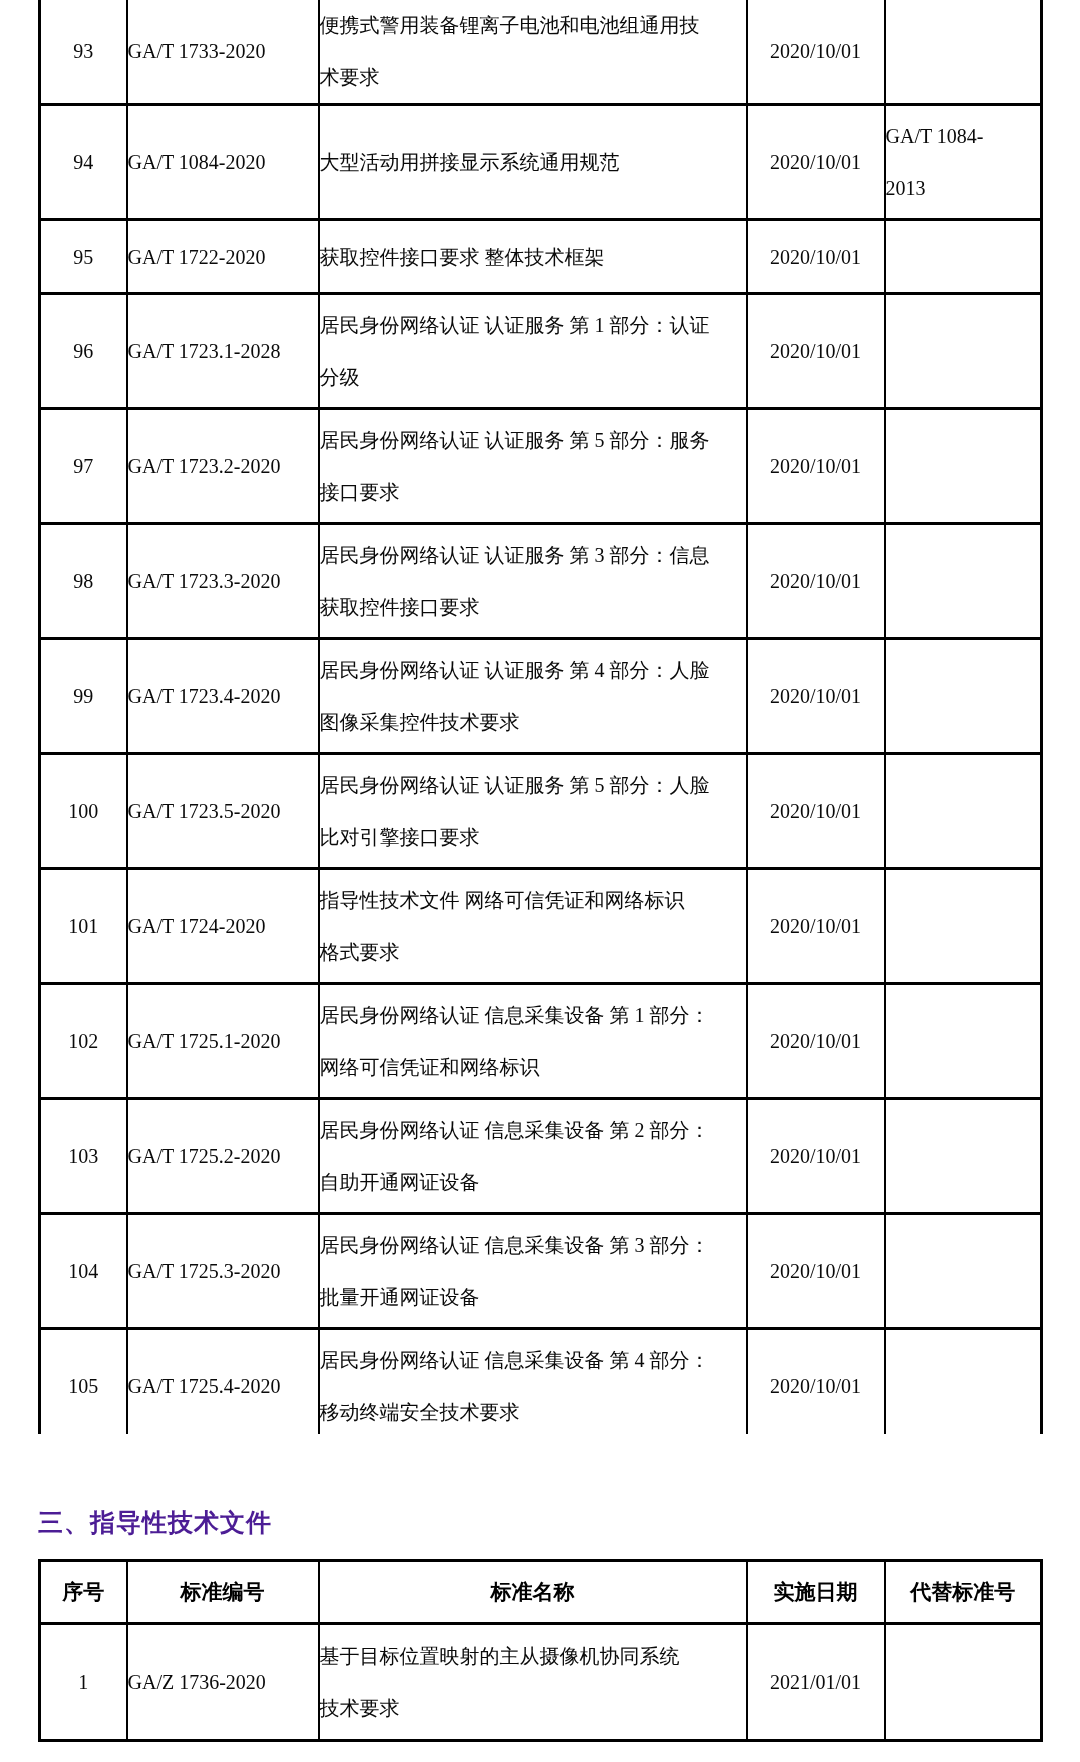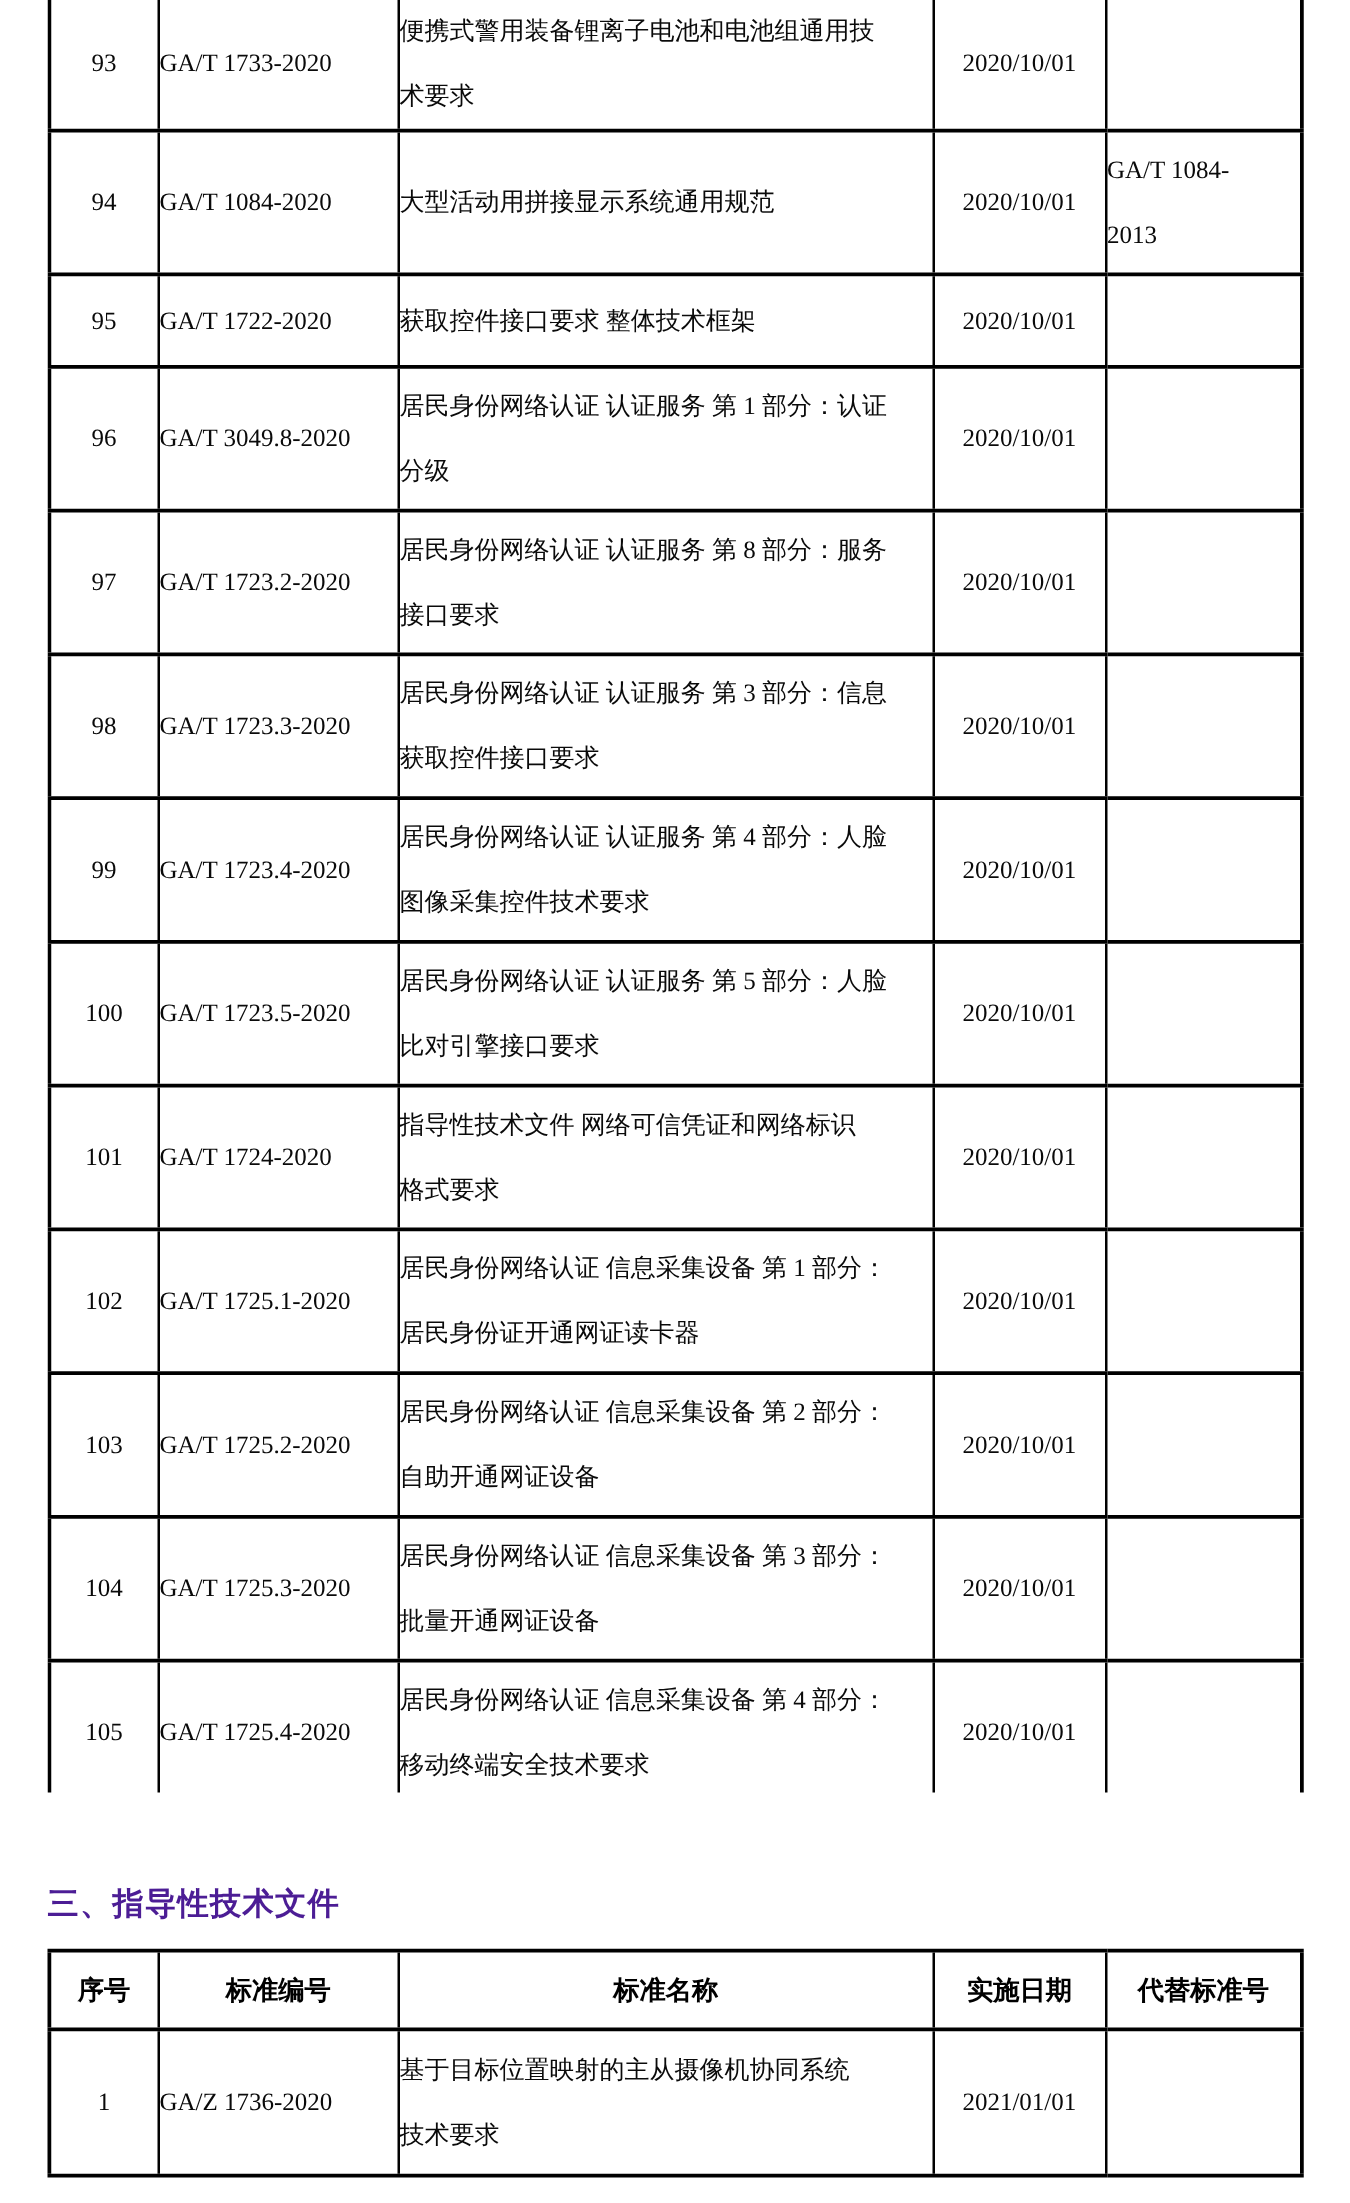--- a/index.html
+++ b/index.html
@@ -97,40 +97,40 @@
             <td class="date-cell">
               <div class="cell-line">2020/10/01</div>
             </td>
             <td class="repl-cell"></td>
           </tr>
           <tr style="height: 115px;">
             <td class="num-cell">
               <div class="cell-line">96</div>
             </td>
             <td class="code-cell">
-              <div class="cell-line">GA/T 3049.8-2020</div>
+              <div class="cell-line">GA/T 1723.1-2028</div>
             </td>
             <td class="name-cell">
               <div class="cell-line">居民身份网络认证 认证服务 第 1 部分：认证</div>
               <div class="cell-line">分级</div>
             </td>
             <td class="date-cell">
               <div class="cell-line">2020/10/01</div>
             </td>
             <td class="repl-cell"></td>
           </tr>
           <tr style="height: 115px;">
             <td class="num-cell">
               <div class="cell-line">97</div>
             </td>
             <td class="code-cell">
               <div class="cell-line">GA/T 1723.2-2020</div>
             </td>
             <td class="name-cell">
-              <div class="cell-line">居民身份网络认证 认证服务 第 8 部分：服务</div>
+              <div class="cell-line">居民身份网络认证 认证服务 第 5 部分：服务</div>
               <div class="cell-line">接口要求</div>
             </td>
             <td class="date-cell">
               <div class="cell-line">2020/10/01</div>
             </td>
             <td class="repl-cell"></td>
           </tr>
           <tr style="height: 115px;">
             <td class="num-cell">
               <div class="cell-line">98</div>
@@ -197,21 +197,21 @@
           </tr>
           <tr style="height: 115px;">
             <td class="num-cell">
               <div class="cell-line">102</div>
             </td>
             <td class="code-cell">
               <div class="cell-line">GA/T 1725.1-2020</div>
             </td>
             <td class="name-cell">
               <div class="cell-line">居民身份网络认证 信息采集设备 第 1 部分：</div>
-              <div class="cell-line">居民身份证开通网证读卡器</div>
+              <div class="cell-line">网络可信凭证和网络标识</div>
             </td>
             <td class="date-cell">
               <div class="cell-line">2020/10/01</div>
             </td>
             <td class="repl-cell"></td>
           </tr>
           <tr style="height: 115px;">
             <td class="num-cell">
               <div class="cell-line">103</div>
             </td>

